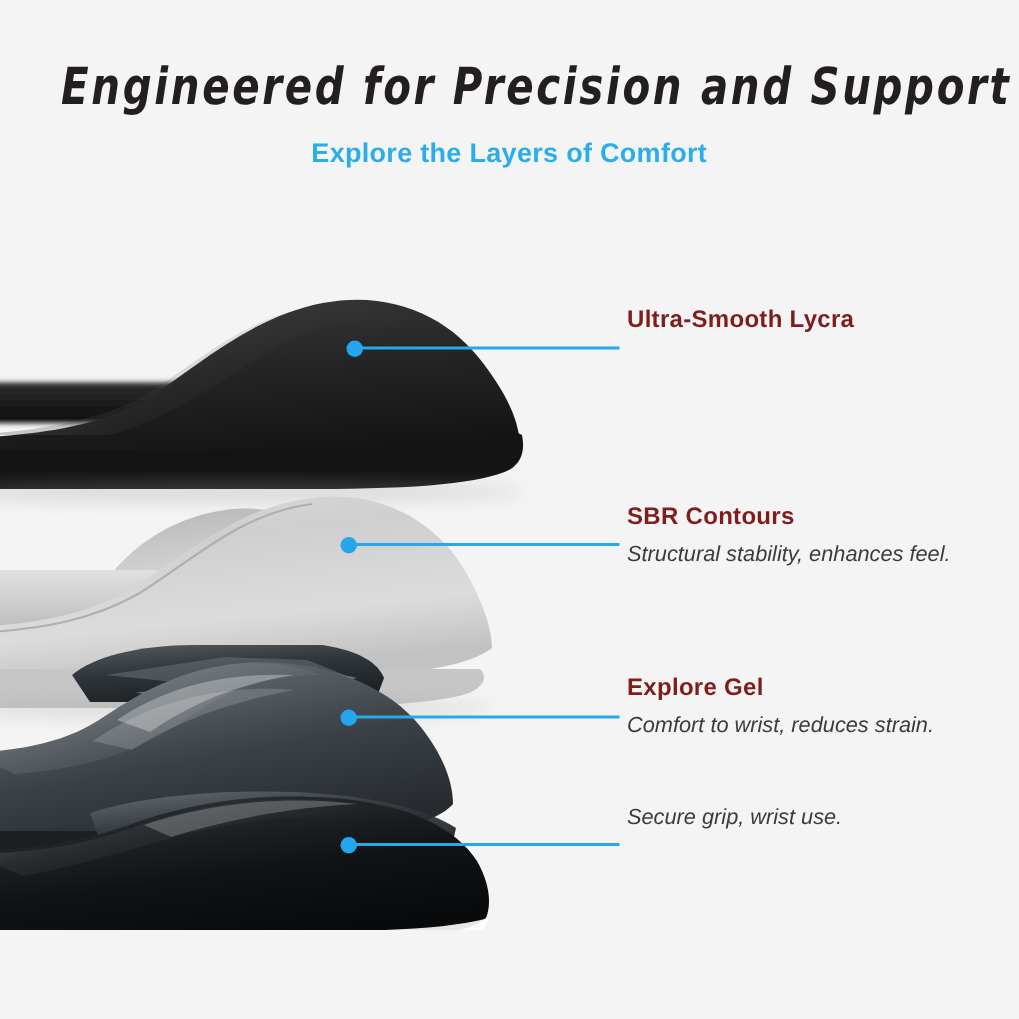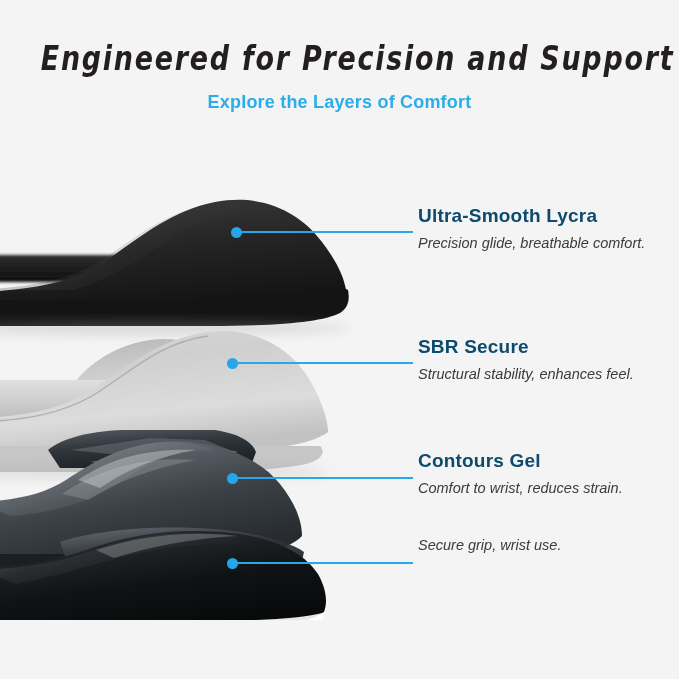--- a/index.html
+++ b/index.html
@@ -80,23 +80,23 @@
   }
 
   
   .callout {
     position: absolute;
     width: 250px;
   }
   .callout h3 {
     margin: 0 0 6px 0;
     font-family: "Liberation Sans", sans-serif;
-    font-size: 19px;
+    font-size: 16px;
     font-weight: bold;
-    color: #0c4a6e;
+    color: #7f1d1d;
     letter-spacing: 0.2px;
     white-space: nowrap;
   }
   .callout p {
     margin: 0;
     font-family: "Liberation Sans", sans-serif;
     font-size: 14.5px;
     font-style: italic;
     line-height: 1.45;
     color: #3b3b3b;
@@ -334,30 +334,29 @@
   <div class="leader" style="left:232px; top:362px; width:181px;"></div>
 
   <div class="dot" style="left:227px; top:473px;"></div>
   <div class="leader" style="left:232px; top:477px; width:181px;"></div>
 
   <div class="dot" style="left:227px; top:558px;"></div>
   <div class="leader" style="left:232px; top:562px; width:181px;"></div>
 
   <div class="callout" style="left:418px; top:205px;">
     <h3>Ultra-Smooth Lycra</h3>
-    <p>Precision glide, breathable comfort.</p>
   </div>
 
   <div class="callout" style="left:418px; top:336px;">
-    <h3>SBR Secure</h3>
+    <h3>SBR Contours</h3>
     <p>Structural stability, enhances feel.</p>
   </div>
 
   <div class="callout" style="left:418px; top:450px;">
-    <h3>Contours Gel</h3>
+    <h3>Explore Gel</h3>
     <p>Comfort to wrist, reduces strain.</p>
   </div>
 
   <div class="callout" style="left:418px; top:535px;">
     <p>Secure grip, wrist use.</p>
   </div>
 
 </div>
 
 </body></html>

